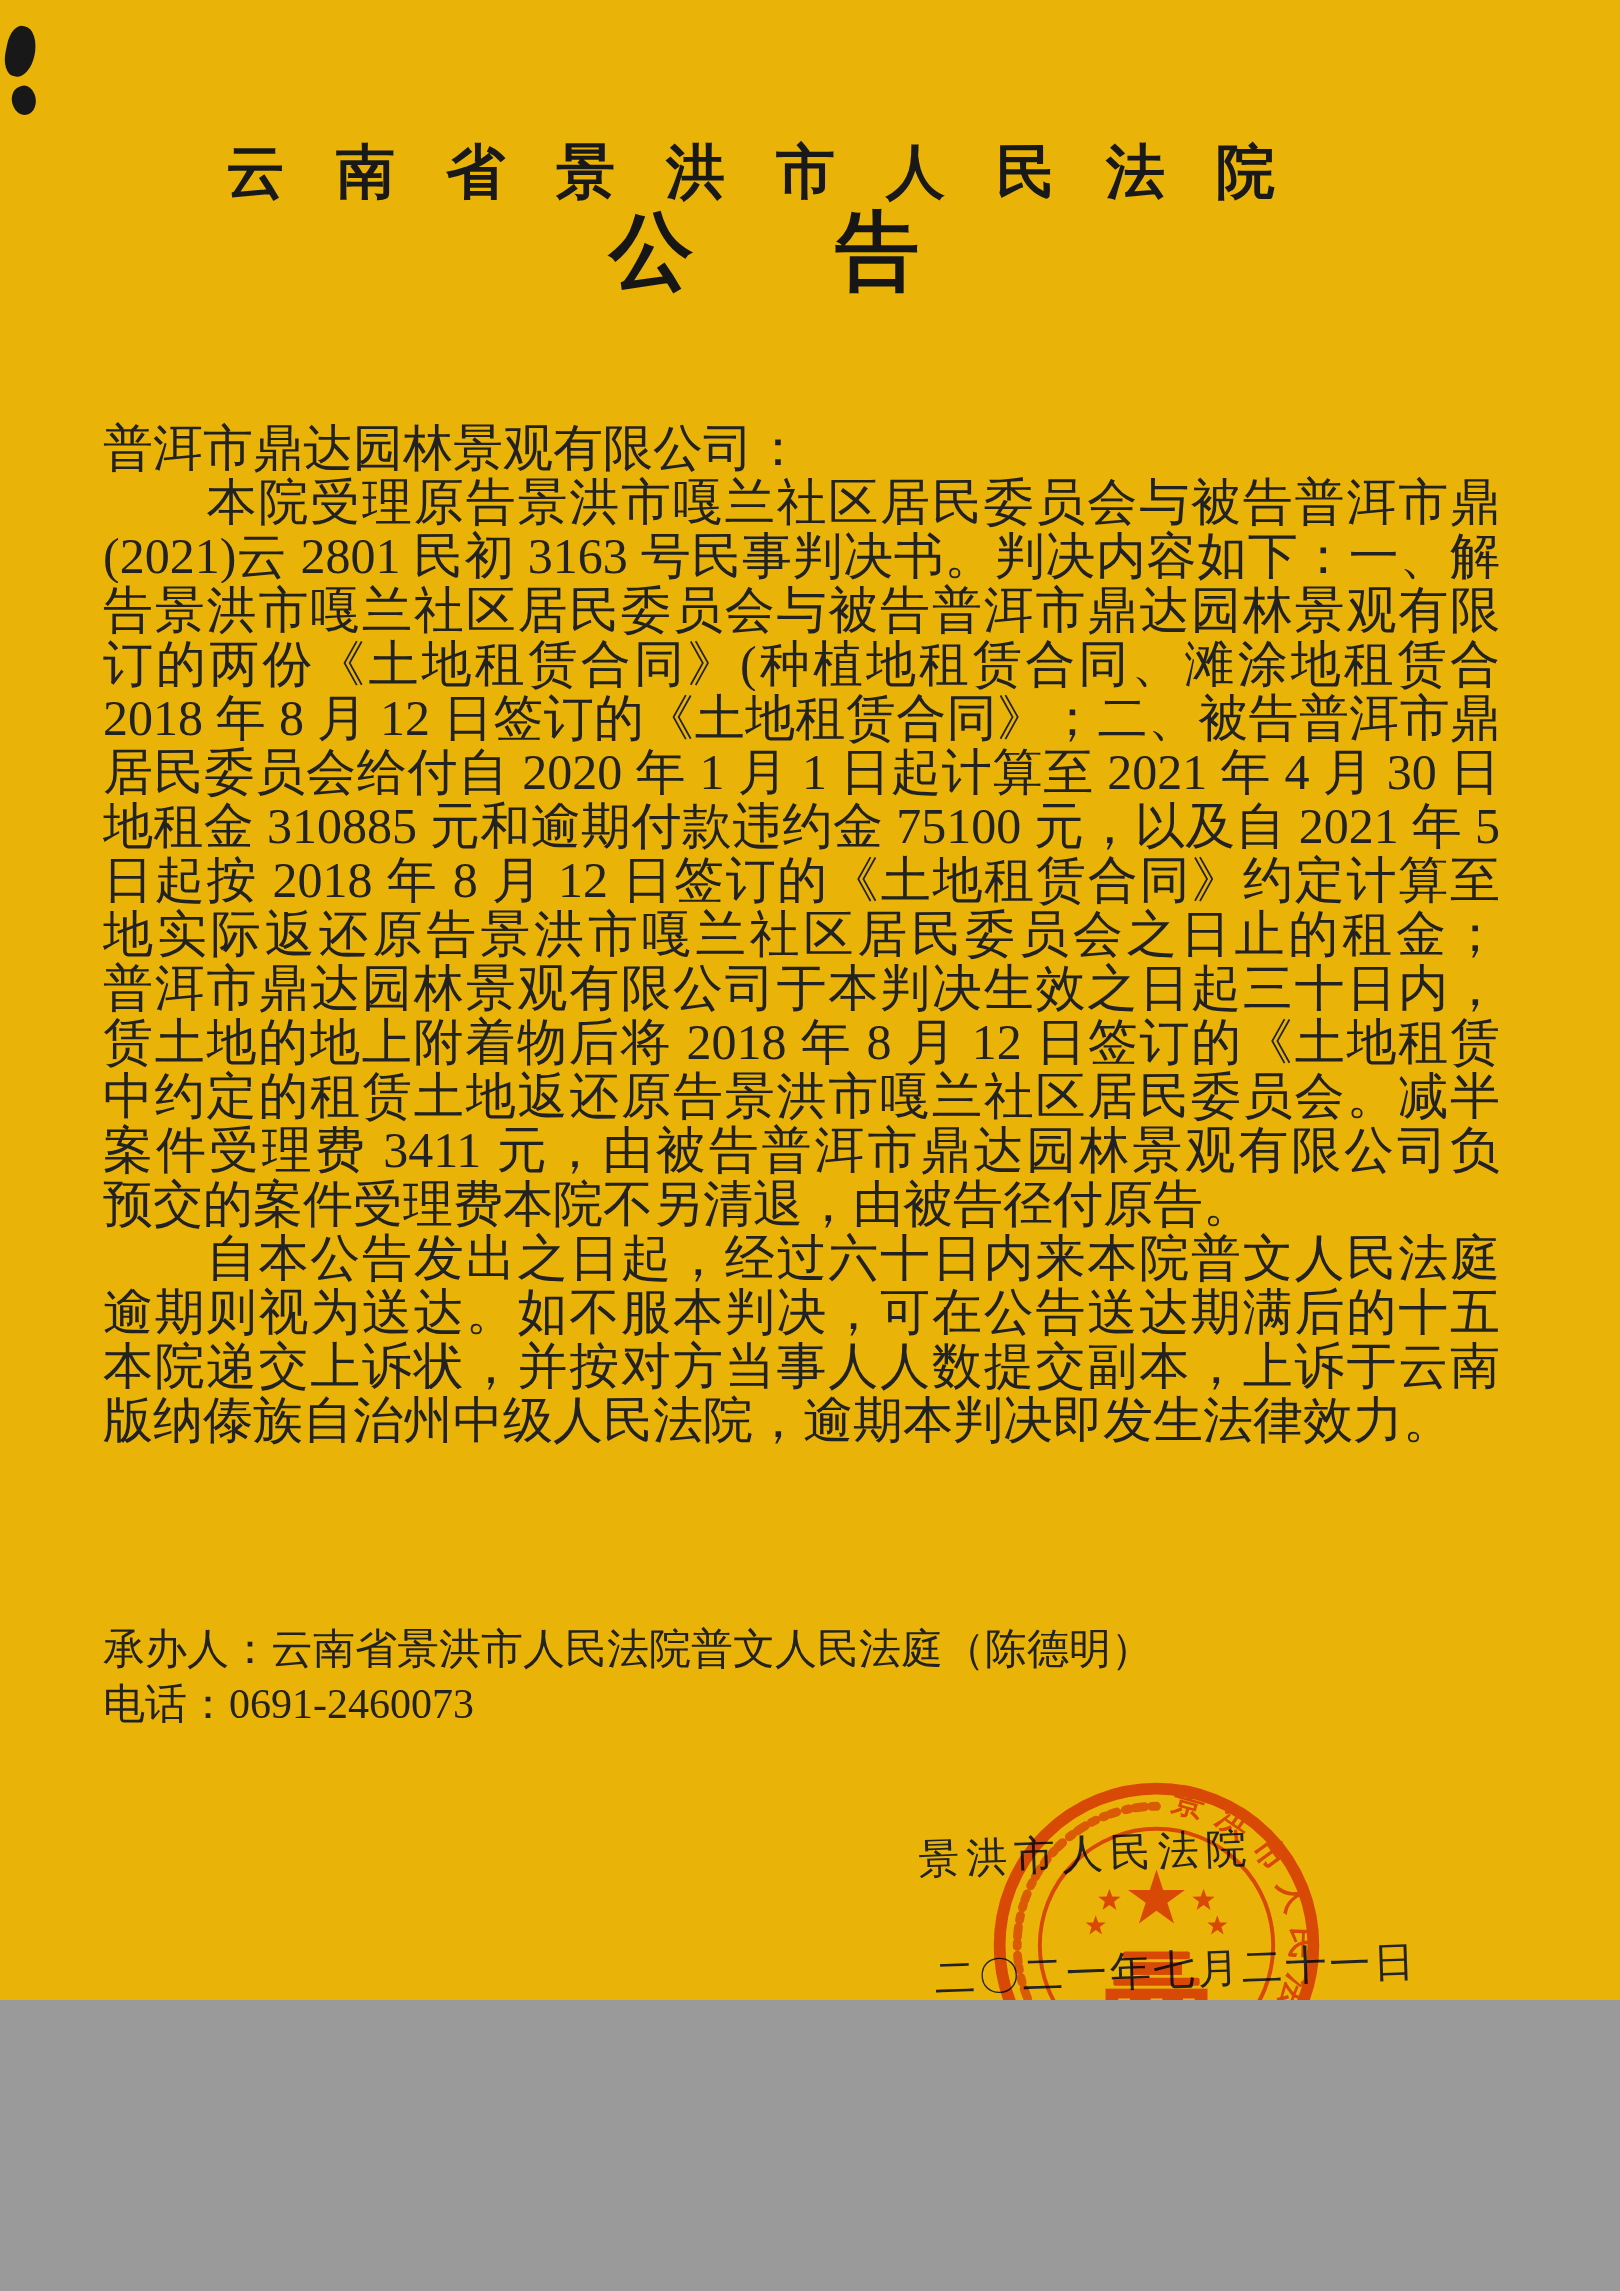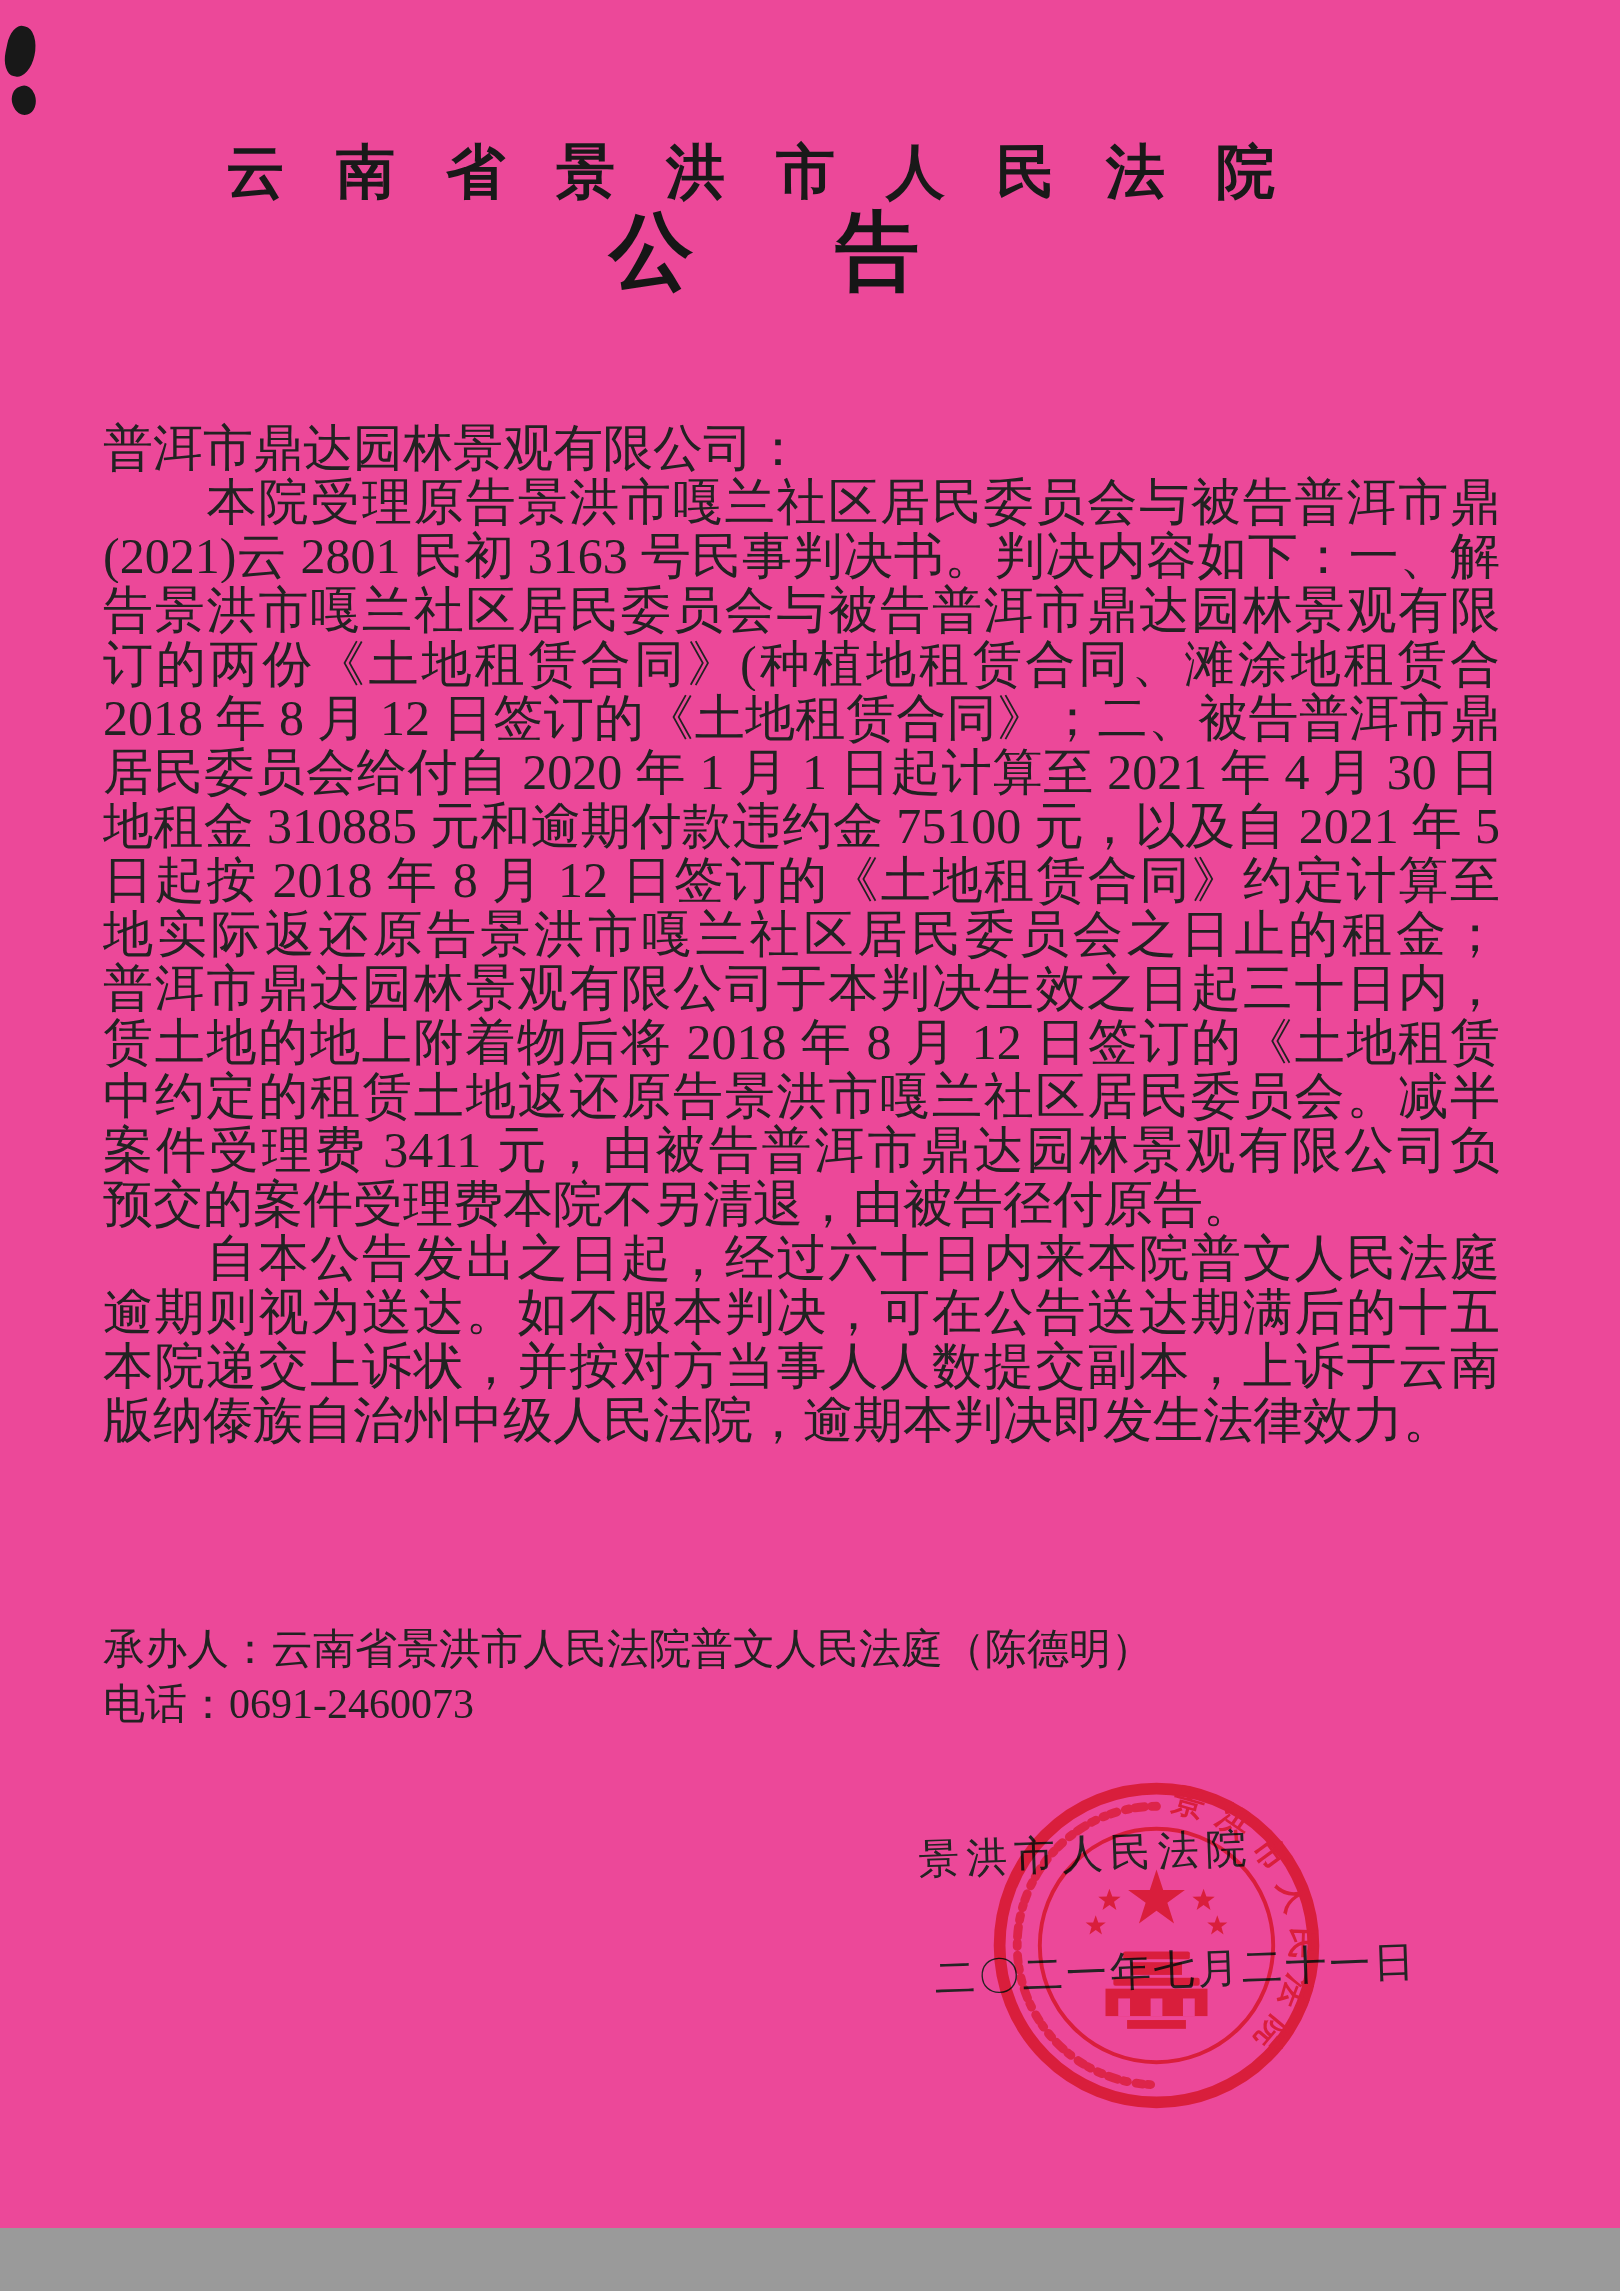--- a/index.html
+++ b/index.html
@@ -1,19 +1,19 @@
 <!DOCTYPE html>
 <html><head>
 <meta charset="utf-8">
 <style>
   html,body{margin:0;padding:0;background:#9a9a9a;}
   .page{
     position:relative;
-    width:1620px;height:2228px;
-    background:#ec4899;
+    width:1620px;height:2000px;
+    background:#eab308;
     overflow:hidden;
     font-family:"Liberation Serif","DejaVu Serif",serif;
     color:#1f1f1f;
   }
   
   .speck{position:absolute;background:#181818;}
   .speck.s1{left:5.9px;top:25.5px;width:29px;height:51px;border-radius:46% 60% 55% 50%;transform:rotate(12deg);}
   .speck.s2{left:11.8px;top:86px;width:23.5px;height:29px;border-radius:55% 45% 60% 50%;transform:rotate(-18deg);}
 
   .court-title{

